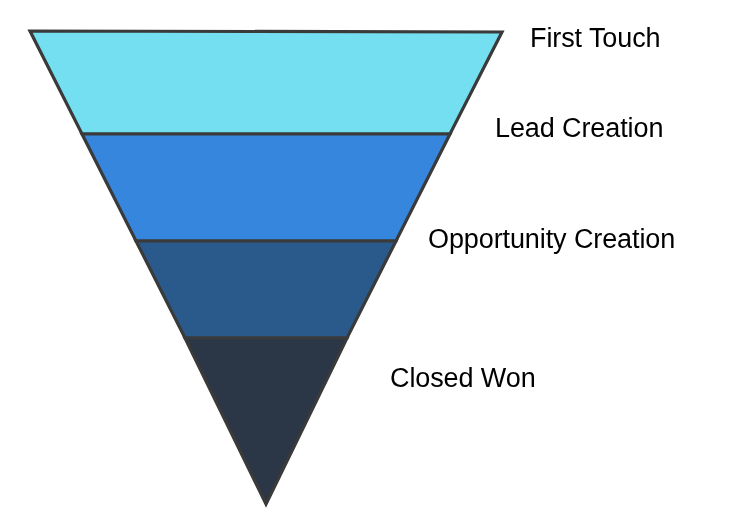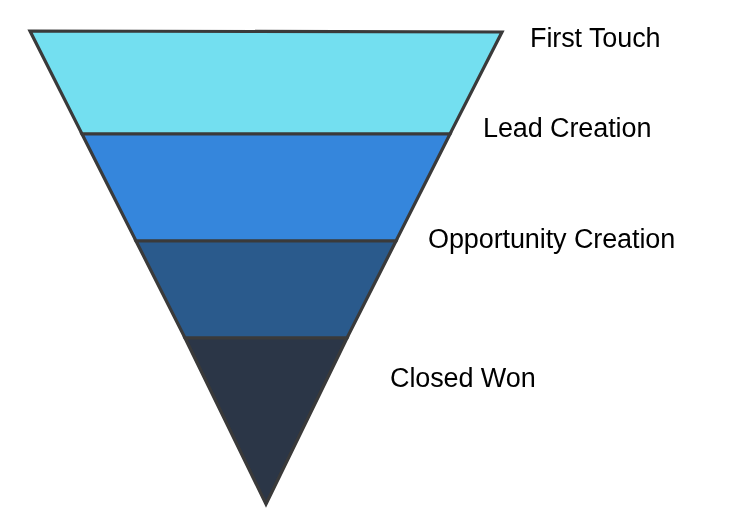--- a/index.html
+++ b/index.html
@@ -48,19 +48,19 @@
     <g>
       <polygon points="30,31 502,32 450,134 82,134" fill="#73DFF0" stroke="#3A3A3A" stroke-width="3.2" stroke-linejoin="miter"></polygon>
       <polygon points="82,134 450,134 396,241 136,241" fill="#3586DC" stroke="#3A3A3A" stroke-width="3.2" stroke-linejoin="miter"></polygon>
       <polygon points="136,241 396,241 347,338 185,338" fill="#2A5A8C" stroke="#3A3A3A" stroke-width="3.2" stroke-linejoin="miter"></polygon>
       <polygon points="185,338 347,338 266,504" fill="#2B3647" stroke="#3A3A3A" stroke-width="3.2" stroke-linejoin="miter"></polygon>
     </g>
   </svg>
 
   <div class="stage-label" style="left:530px; top:25px;">First Touch</div>
 
-  <div class="stage-label" style="left:483px; top:115px;text-align:right;">Lead Creation</div>
+  <div class="stage-label" style="left:495px; top:115px;text-align:right;">Lead Creation</div>
 
   <div class="stage-label" style="left:428px; top:226px;text-align:right;">Opportunity Creation</div>
 
   <div class="stage-label" style="left:390px; top:325px;margin-top:40px;">Closed Won</div>
 
 </div>
 
 </body></html>

